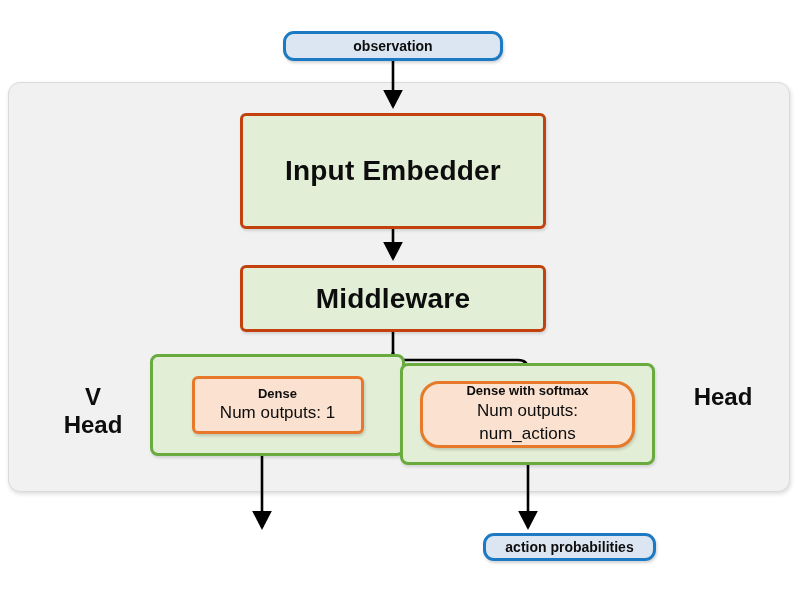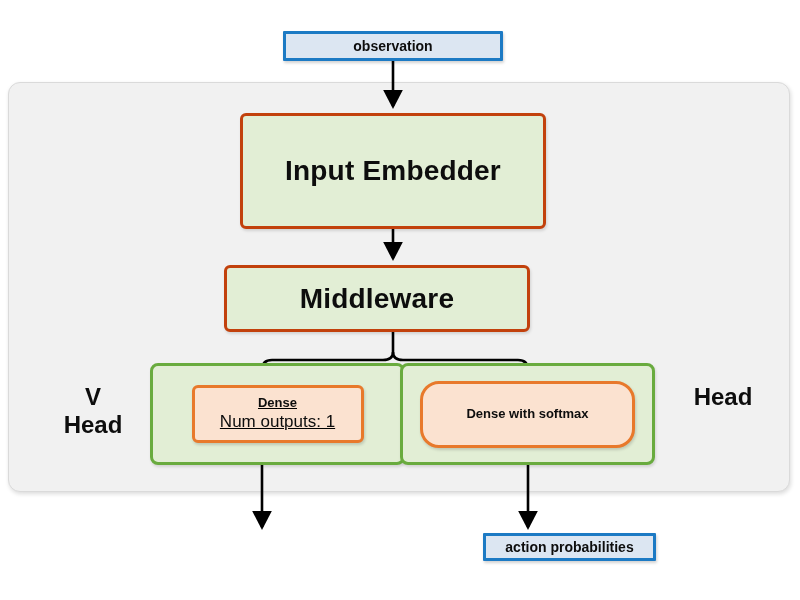--- a/index.html
+++ b/index.html
@@ -21,21 +21,21 @@
     display: flex;
     flex-direction: column;
     align-items: center;
     justify-content: center;
     text-align: center;
   }
   
   .io-box {
     border: 3px solid #1c7ac4;
     background: #dce6f2;
-    border-radius: 1px;
+    border-radius: 11px;
     box-shadow: 1px 2px 3px rgba(0,0,0,0.18);
     font-size: 14px;
     font-weight: bold;
     color: #0d0d0d;
   }
   
   .container-box {
     position: absolute;
     box-sizing: border-box;
     background: #f1f1f1;
@@ -130,34 +130,35 @@
   </svg>
 
   <div class="node io-box" style="left:283px; top:31px; width:220px; height:30px;">
     <span>observation</span>
   </div>
 
   <div class="node green-box" style="left:240px; top:113px; width:306px; height:116px;">
     <span class="module-title">Input Embedder</span>
   </div>
 
-  <div class="node green-box" style="left:224px; top:265px; width:306px; height:67px;">
+  <div class="node green-box" style="left:240px; top:265px; width:306px; height:67px;">
     <span class="module-title">Middleware</span>
   </div>
 
-  <div class="node head-box" style="left:150px; top:363px; width:255px; height:102px;text-decoration:underline;">
+  <div class="node head-box" style="left:150px; top:354px; width:255px; height:102px;">
     <div class="node dense-box" style="position:relative; left:0; top:0; width:172px; height:58px;">
       <span class="dense-title">Dense</span>
       <span class="dense-sub">Num outputs: 1</span>
     </div>
   </div>
 
   <div class="node head-box" style="left:400px; top:363px; width:255px; height:102px;">
     <div class="node dense-box" style="position:relative; left:0; top:0; width:215px; height:67px;border-radius:19px;">
       <span class="dense-title">Dense with softmax</span>
+      <span class="dense-sub">Num outputs: num_actions</span>
     </div>
   </div>
 
   <div class="head-label" style="left:38px; top:383px; width:110px;">
     <div>V</div>
     <div>Head</div>
   </div>
 
   <div class="head-label" style="left:663px; top:383px; width:120px;">
     <div>Head</div>

